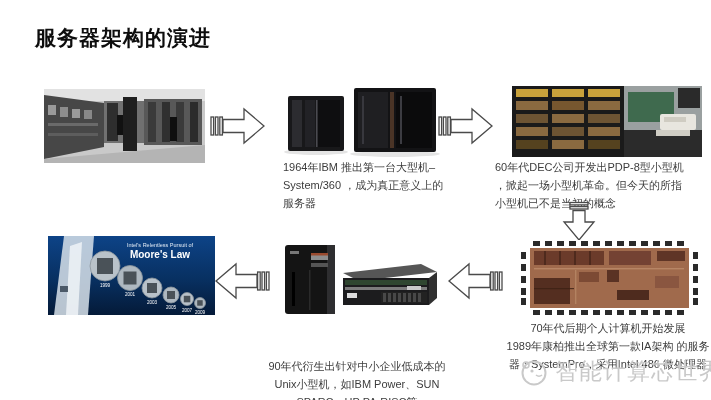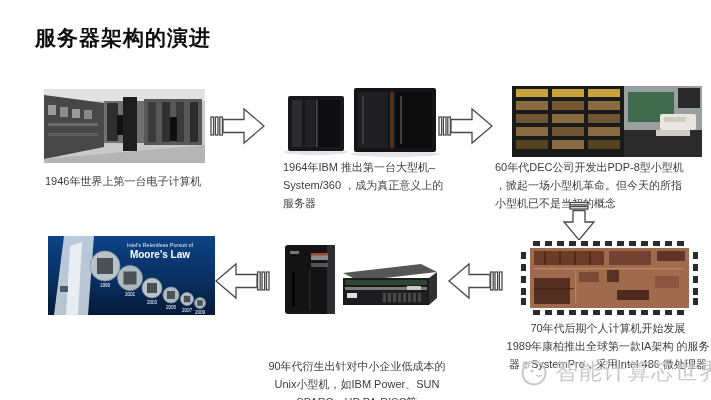--- a/index.html
+++ b/index.html
@@ -41,21 +41,20 @@
       <rect x="73" y="26" width="6" height="20" fill="#111"></rect>
       <rect x="100" y="10" width="58" height="46" fill="#585858"></rect>
       <rect x="104" y="13" width="8" height="40" fill="#3a3a3a"></rect>
       <rect x="118" y="13" width="8" height="40" fill="#303030"></rect>
       <rect x="132" y="13" width="8" height="40" fill="#3a3a3a"></rect>
       <rect x="146" y="13" width="8" height="40" fill="#2b2b2b"></rect>
       <rect x="126" y="28" width="7" height="24" fill="#0f0f0f"></rect>
       <polygon points="0,70 161,56 161,74 0,74" fill="#b4b4b4"></polygon>
     </svg>
   </div>
-  <div class="caption" style="left:45px;top:172px;width:185px;">1946年世界上第一台电子计算机</div>
 
   <div class="arrow" style="left:209px;top:102px;width:58px;height:48px;">
     <svg viewBox="0 0 58 48">
       <g stroke="#4a4a4a" stroke-width="1.3" fill="#fff">
         <rect x="2" y="15" width="2.6" height="18"></rect>
         <rect x="6.4" y="15" width="2.6" height="18"></rect>
         <rect x="10.8" y="15" width="2.6" height="18"></rect>
         <polygon points="14,17.5 35,17.5 35,7 55,24 35,41 35,30.5 14,30.5"></polygon>
       </g>
     </svg>

